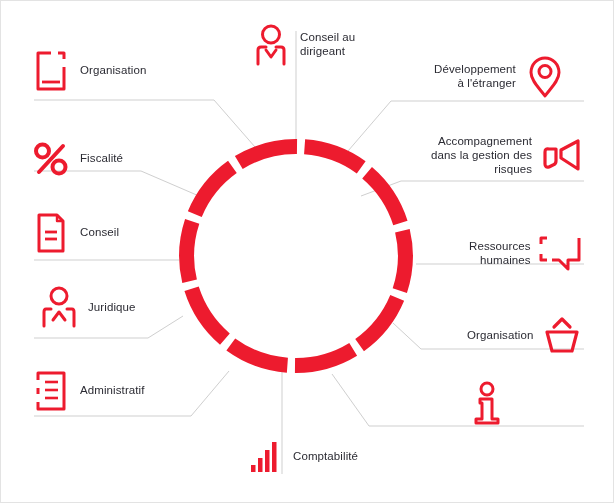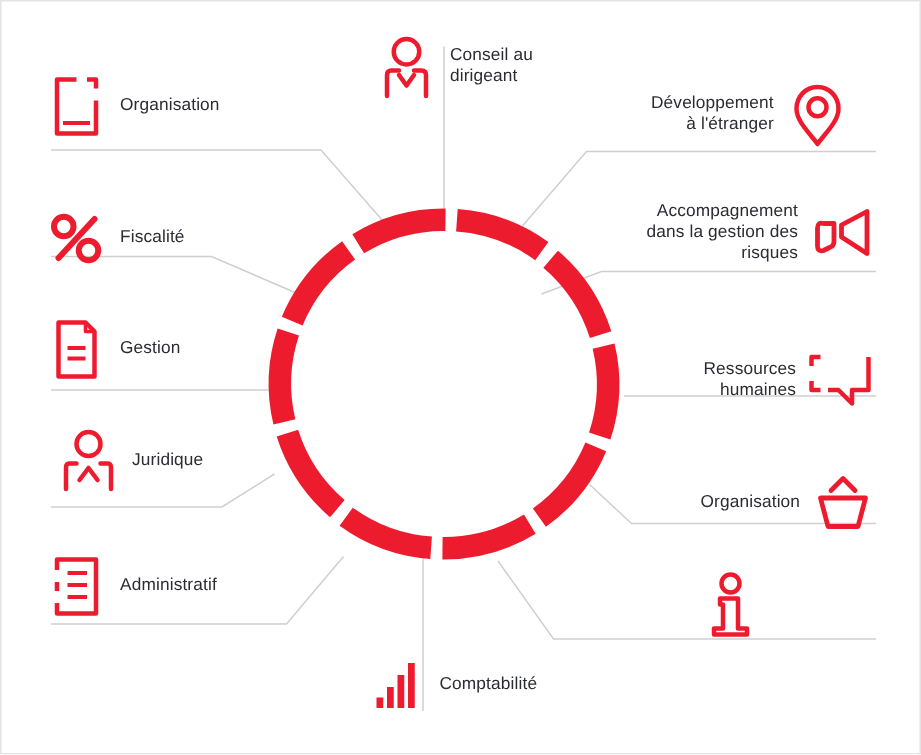--- a/index.html
+++ b/index.html
@@ -227,21 +227,21 @@
 
   <div class="node left" style="left:30px; top:210px;">
     <span class="node-icon">
       <svg width="32" height="44" viewBox="0 0 32 44">
         <path d="M4 4 L22 4 L28 10 L28 40 L4 40 Z" fill="none" stroke="#ed1b2e" stroke-width="3" stroke-linejoin="round"></path>
         <path d="M22 4 L22 10 L28 10" fill="none" stroke="#ed1b2e" stroke-width="2.4" stroke-linejoin="round"></path>
         <line x1="10" y1="21" x2="22" y2="21" stroke="#ed1b2e" stroke-width="2.8"></line>
         <line x1="10" y1="28" x2="22" y2="28" stroke="#ed1b2e" stroke-width="2.8"></line>
       </svg>
     </span>
-    <span class="node-label">Gestion</span>
+    <span class="node-label">Conseil</span>
   </div>
 
   <div class="node left" style="left:30px; top:136px;">
     <span class="node-icon">
       <svg width="38" height="38" viewBox="0 0 38 38">
         <circle cx="10.5" cy="11" r="6.5" fill="none" stroke="#ed1b2e" stroke-width="4"></circle>
         <circle cx="27" cy="27" r="6.5" fill="none" stroke="#ed1b2e" stroke-width="4"></circle>
         <line x1="31" y1="6" x2="7" y2="32" stroke="#ed1b2e" stroke-width="4" stroke-linecap="round"></line>
       </svg>
     </span>

